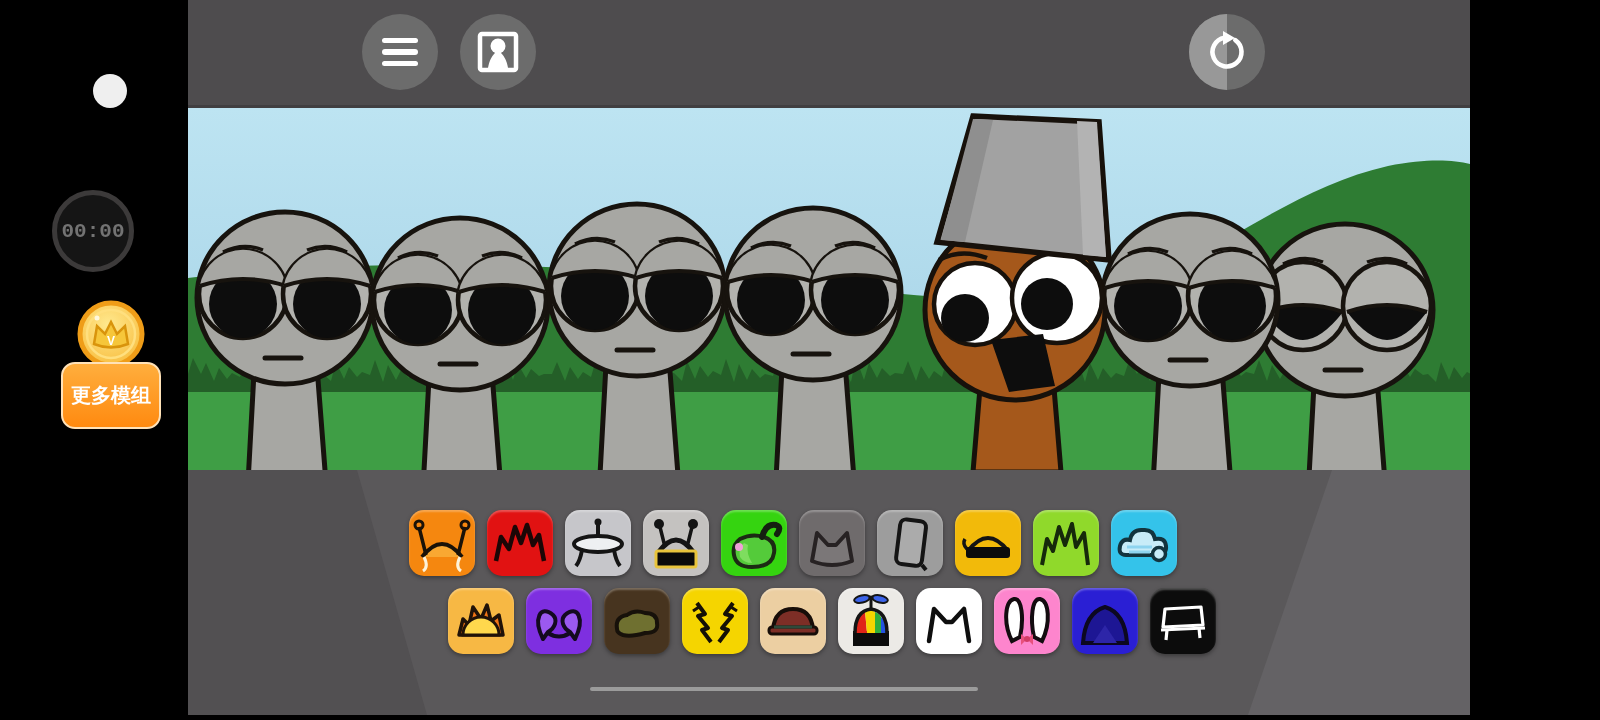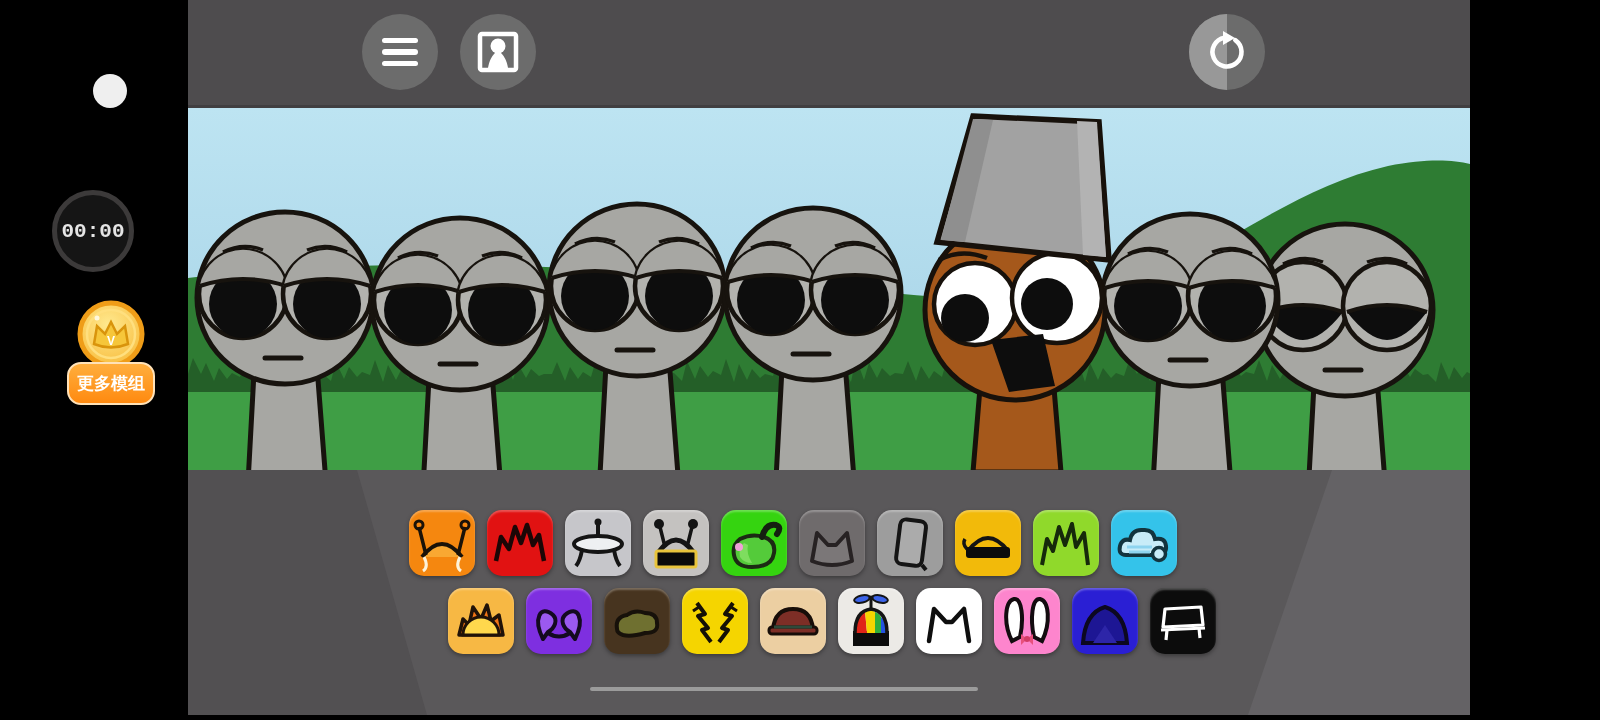--- a/index.html
+++ b/index.html
@@ -24,25 +24,25 @@
     clip-path:polygon(122px 0,100% 0,100% 100%,38px 100%);}
   .tilerow{position:absolute;display:flex;gap:12px;}
   .tile{width:66px;height:66px;border-radius:15px;flex:0 0 66px;display:flex;align-items:center;
     justify-content:center;box-shadow:inset 0 2px 2px rgba(255,255,255,.28), 0 2px 4px rgba(0,0,0,.35);
     cursor:pointer;}
   .scrollbar{position:absolute;left:402px;top:217px;width:388px;height:4px;border-radius:2px;background:#9b9b9b;}
   
   .recdot{position:absolute;left:93px;top:74px;width:34px;height:34px;border-radius:50%;background:#efefef;}
   .timer{position:absolute;left:52px;top:190px;width:72px;height:72px;border-radius:50%;
     background:#151515;border:5px solid #3c3a3a;display:flex;align-items:center;justify-content:center;
-    color:#e5e5e5;font-family:"Liberation Mono", monospace;font-weight:bold;font-size:21px;}
+    color:#737373;font-family:"Liberation Mono", monospace;font-weight:bold;font-size:21px;}
   .mods{position:absolute;left:62px;top:300px;width:98px;display:flex;flex-direction:column;
     align-items:center;cursor:pointer;}
   .badge{margin-top:-8px;background:linear-gradient(#ffae3d,#ff8a10);border:2px solid #ffe2b8;
-    border-radius:14px;color:#fff;font-size:17px;font-weight:bold;padding:8px 8px;white-space:nowrap;}
+    border-radius:14px;color:#fff;font-size:20px;font-weight:bold;padding:18px 8px;white-space:nowrap;}
 </style>
 </head>
 <body>
 
 <div class="game">
 
   <div class="topbar">
     <div class="cbtn" style="left:174px">
       <div class="bars">
           <div></div>

